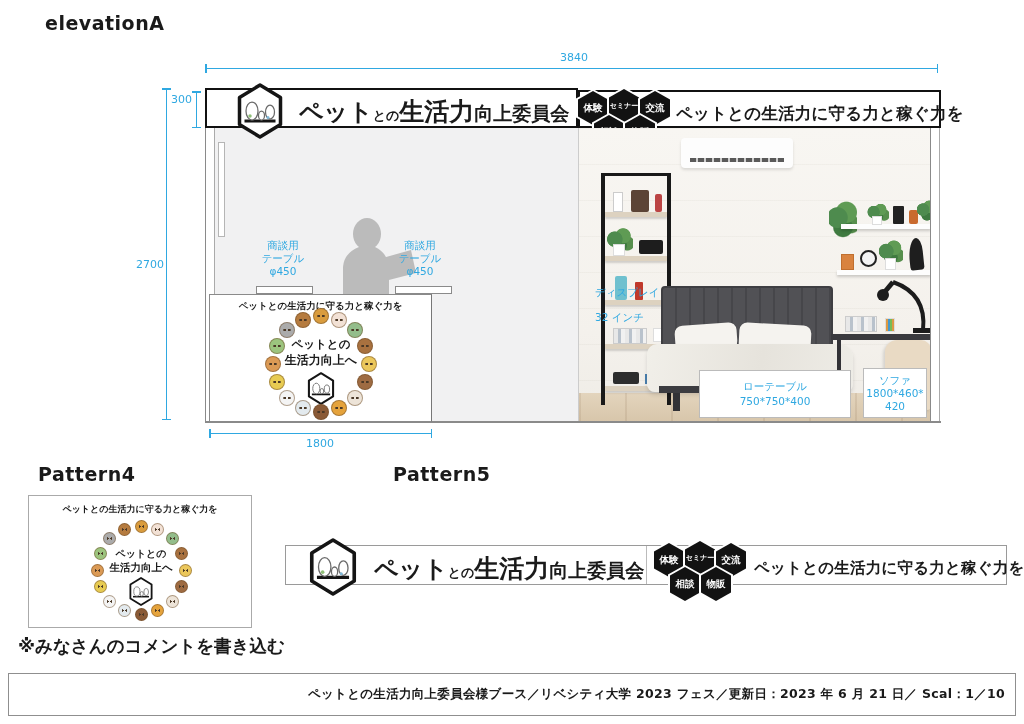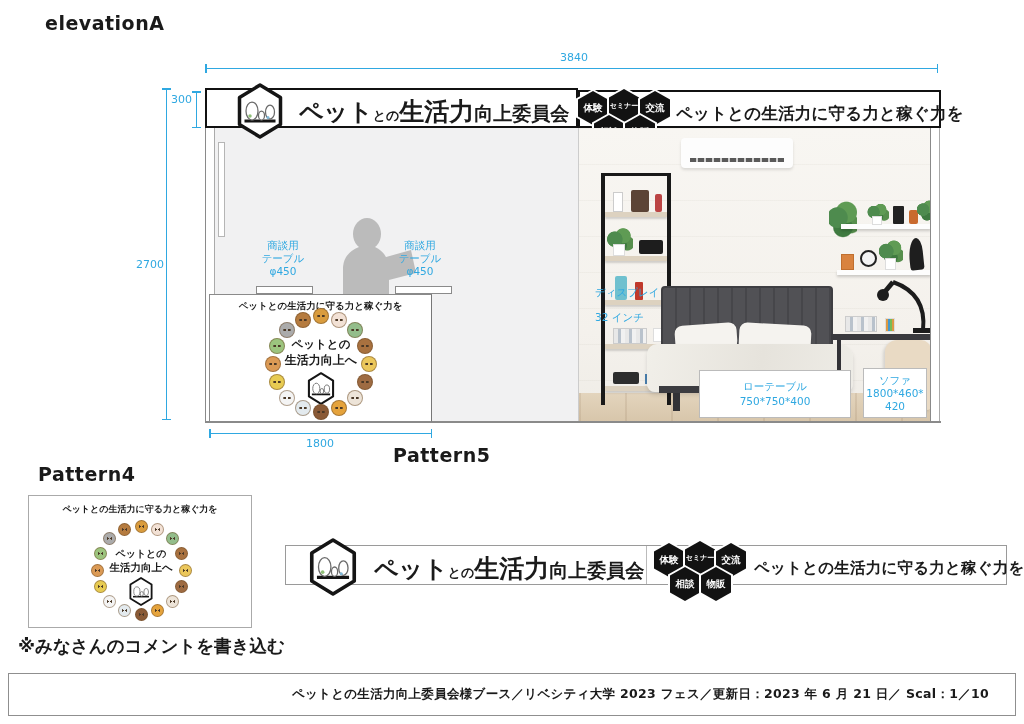--- a/index.html
+++ b/index.html
@@ -98,21 +98,21 @@
   .ph-books{position:absolute;background:repeating-linear-gradient(90deg,#e8e8e8 0 4px,#b9c2cc 4px 7px,#f1f1f1 7px 11px);border:1px solid #ccc;}
 
   
   .pbox{background:#fff;border:1px solid #aaa;}
   .pslogan{font-size:9px;font-weight:800;text-align:center;white-space:nowrap;}
   .pstrip{background:#fff;border:1px solid #9a9a9a;display:flex;align-items:center;}
   .pdivider{position:absolute;top:0;bottom:0;width:1px;background:#bbb;}
 
   
   .footer{background:#fff;border:1.5px solid #8f8f8f;display:flex;align-items:center;justify-content:flex-end;
-    font-size:12.5px;font-weight:700;padding-right:26px;letter-spacing:.3px;}
+    font-size:12.5px;font-weight:700;padding-right:10px;letter-spacing:.3px;}
 
   .note{font-size:17.5px;font-weight:800;}
 </style>
 </head>
 <body>
 
 <div id="canvas">
 
   <div class="abs sec-title" style="left:45px;top:12px;">elevationA</div>
 
@@ -326,21 +326,21 @@
         <div class="animal-dot" style="height: 13px; width: 13px; background-color: rgb(227, 234, 238); left: calc(50% - 23.3px); top: calc(50% + 34.2px);"></div>
         <div class="animal-dot" style="height: 13px; width: 13px; background-color: rgb(244, 244, 244); left: calc(50% - 37.6px); top: calc(50% + 24.6px);"></div>
         <div class="animal-dot" style="height: 13px; width: 13px; background-color: rgb(231, 203, 82); left: calc(50% - 47.2px); top: calc(50% + 10.3px);"></div>
         <div class="animal-dot" style="height: 13px; width: 13px; background-color: rgb(219, 154, 85); left: calc(50% - 50.5px); top: calc(50% - 6.5px);"></div>
         <div class="animal-dot" style="height: 13px; width: 13px; background-color: rgb(156, 196, 126); left: calc(50% - 47.2px); top: calc(50% - 23.3px);"></div>
         <div class="animal-dot" style="height: 13px; width: 13px; background-color: rgb(171, 171, 171); left: calc(50% - 37.6px); top: calc(50% - 37.6px);"></div>
         <div class="animal-dot" style="height: 13px; width: 13px; background-color: rgb(181, 123, 63); left: calc(50% - 23.3px); top: calc(50% - 47.2px);"></div>
       </div>
   </div>
 
-  <div class="abs sec-title" style="left:393px;top:444px;">Pattern5</div>
+  <div class="abs sec-title" style="left:393px;top:463px;">Pattern5</div>
   <div class="abs pstrip" style="left:285px;top:545px;width:722px;height:40px;">
     <svg class="logo-svg abs" style="left:20px;top:-8px;" width="54" height="58" viewBox="0 0 100 112">
       <polygon points="50,4 91,29 91,83 50,108 9,83 9,29" fill="#fff" stroke="#151515" stroke-width="7" stroke-linejoin="round"></polygon>
       <line x1="19" y1="76" x2="81" y2="76" stroke="#151515" stroke-width="6"></line>
       <ellipse cx="34" cy="56" rx="12" ry="18" fill="#fff" stroke="#6a6a6a" stroke-width="2.5"></ellipse>
       <ellipse cx="53" cy="65" rx="6" ry="9" fill="#fff" stroke="#6a6a6a" stroke-width="2.5"></ellipse>
       <ellipse cx="70" cy="58" rx="9" ry="14" fill="#fff" stroke="#6a6a6a" stroke-width="2.5"></ellipse>
       <circle cx="30" cy="66" r="3.5" fill="#8fbf77"></circle>
       <circle cx="66" cy="69" r="3" fill="#7fb8d8"></circle>
     </svg>

